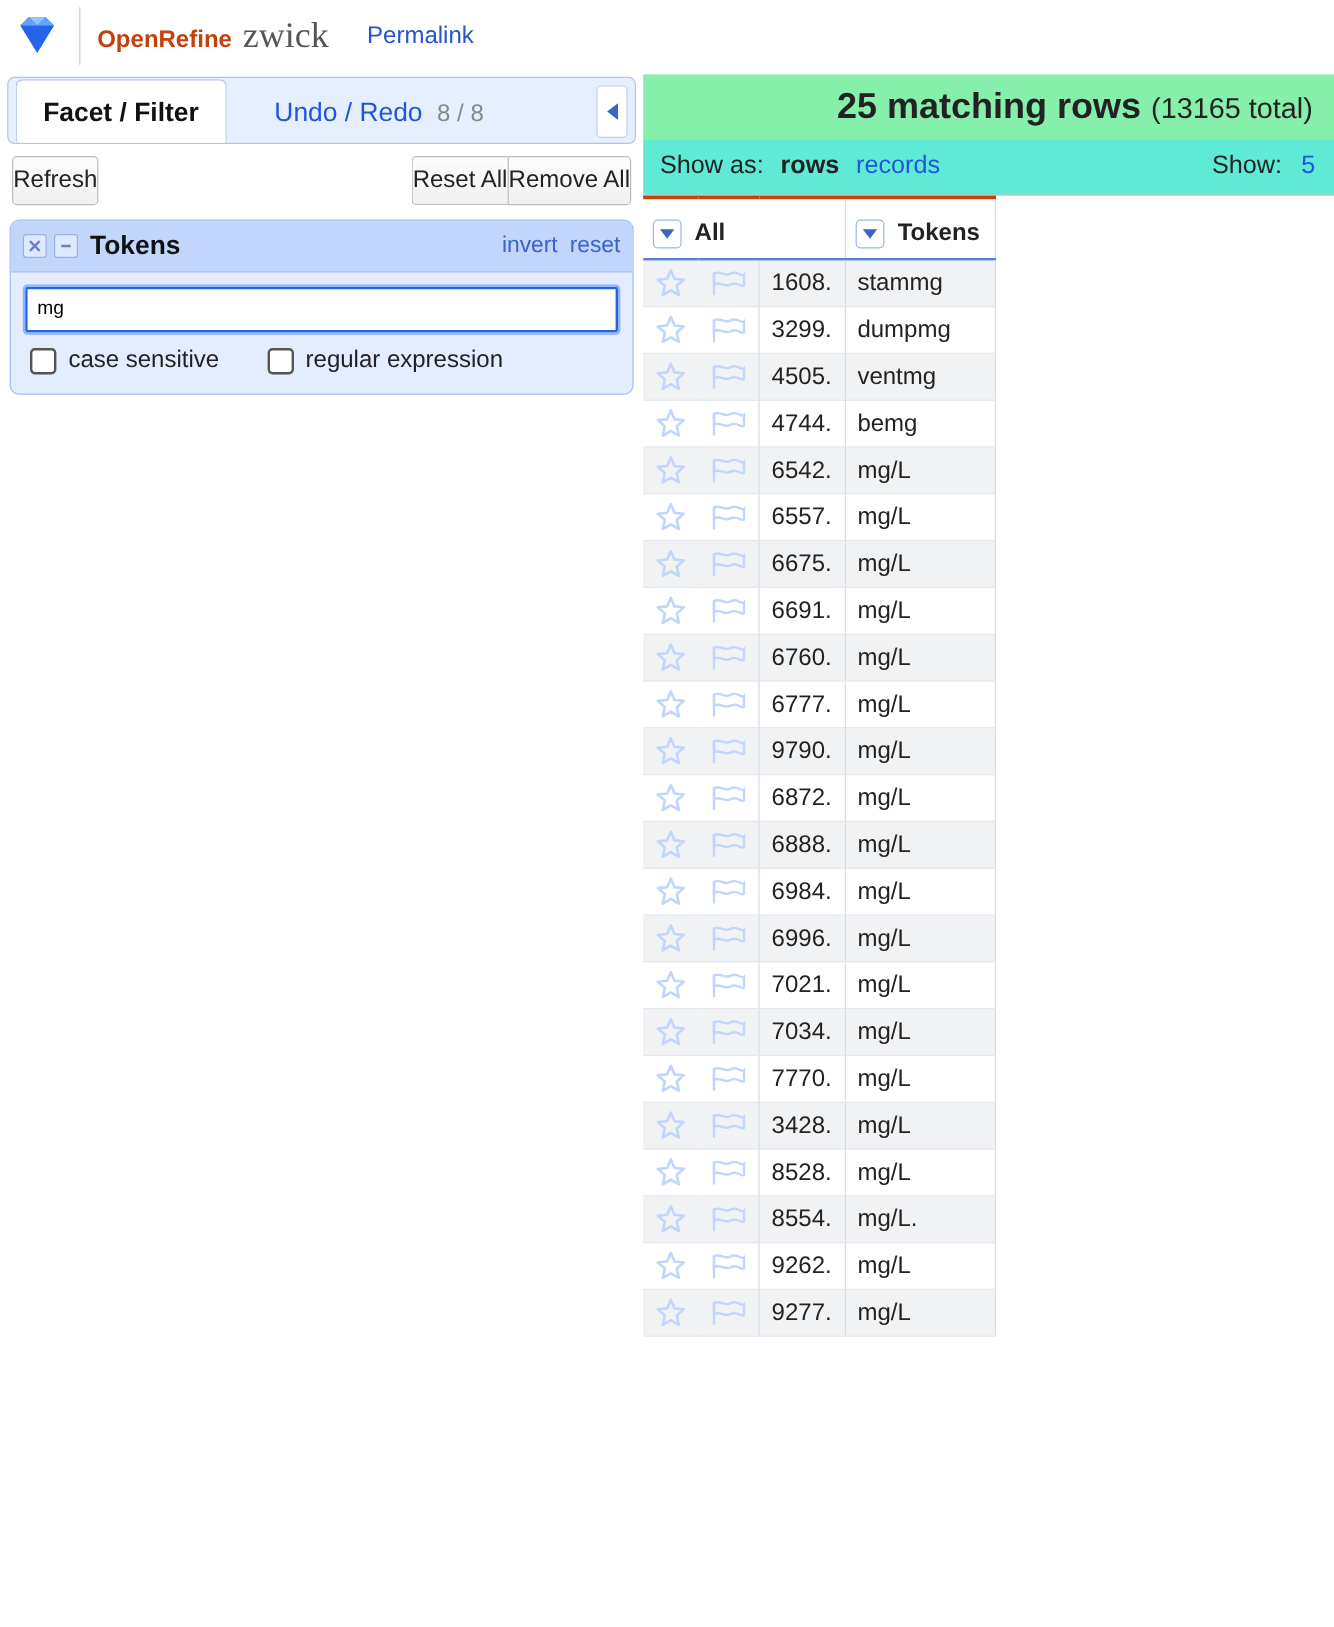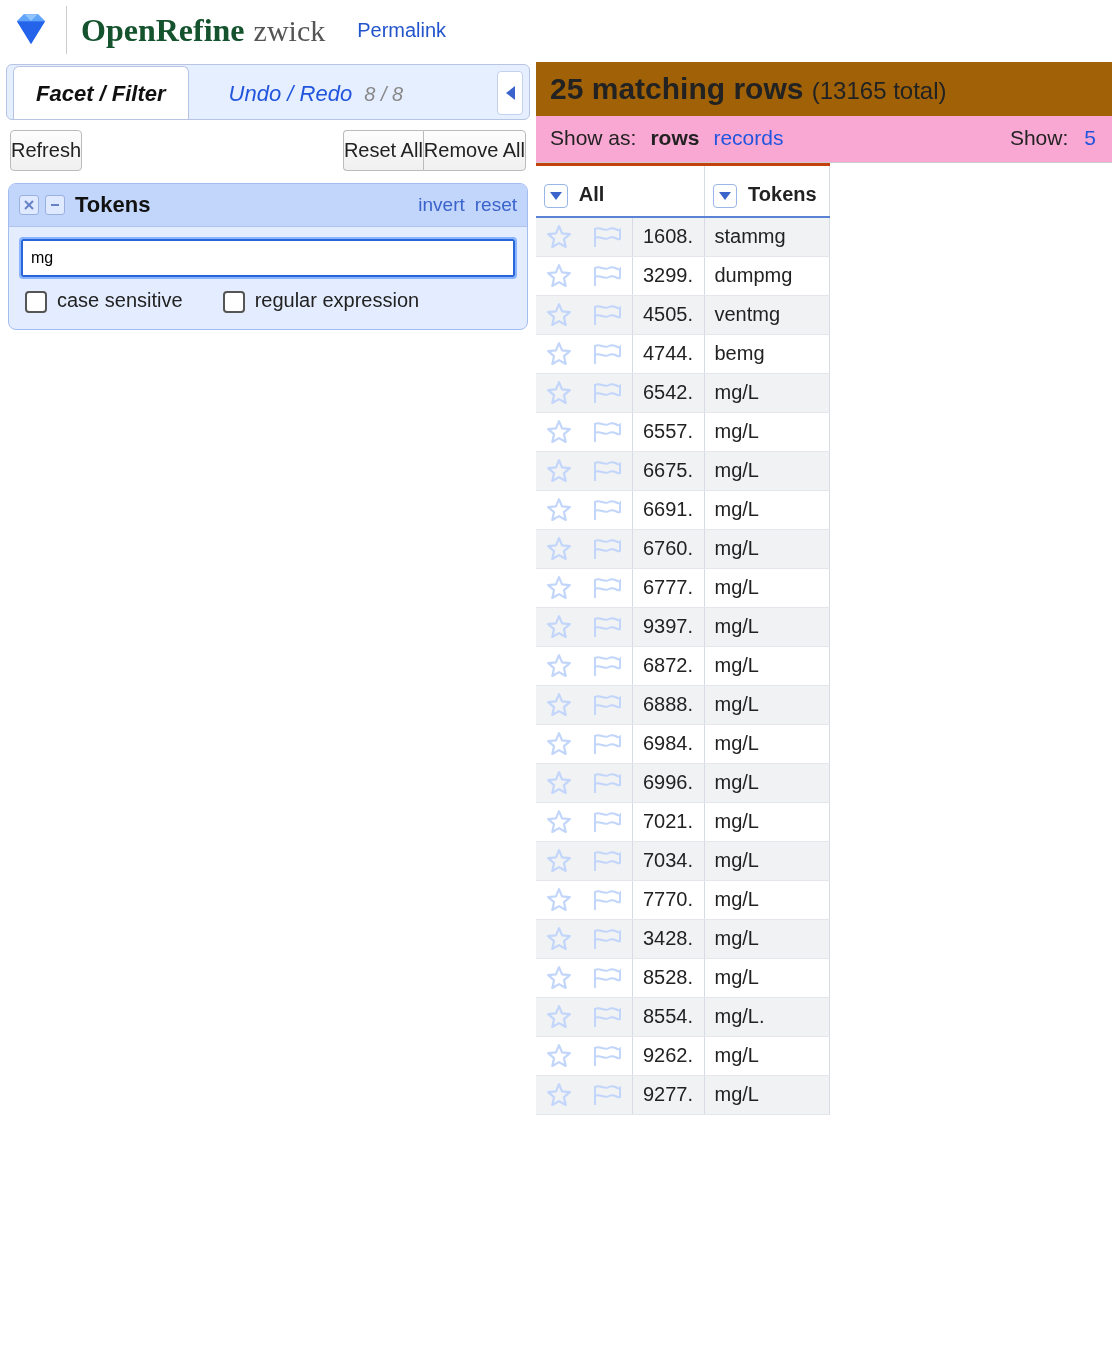--- a/index.html
+++ b/index.html
@@ -16,24 +16,24 @@
     display: flex;
     align-items: center;
     padding: 6px 0 8px 10px;
     gap: 14px;
   }
   .logo-icon { width: 42px; height: 42px; display:inline-block;}
   .vr {
     width: 1px; height: 48px; background: #ccc;
   }
   .brand {
-    font-family: Liberation Serif, serif;
-    font-size: 32px;
+    font-family: Liberation Sans, sans-serif;
+    font-size: 20px;
     font-weight: 700;
-    color: #14532d;
+    color: #c2410c;
   }
   .project-name {
     font-family: Georgia, 'Times New Roman', serif;
     font-size: 30px;
     color: #555;
     font-weight: 400;
     margin-left: 4px;
   }
   .permalink {
     font-size: 20px;
@@ -59,21 +59,20 @@
     display: flex;
     align-items: flex-end;
     padding: 0;
     height: 56px;
     margin: 2px 6px 0 6px;
   }
   .tab {
     padding: 14px 22px 12px 22px;
     font-size: 22px;
     cursor: pointer;
-    font-style: italic;
   }
   .tab.active {
     background: #fff;
     border: 1px solid #b8c4e4;
     border-bottom: none;
     border-radius: 6px 6px 0 0;
     font-weight: 700;
     color: #111;
     margin-left: 6px;
   }
@@ -183,36 +182,37 @@
     width:22px;height:22px;
     border:2px solid #555;
     border-radius:4px;
     display:inline-block;
     vertical-align:middle;
     margin-right:10px;
     background:#fff;
   }
   
   .summary-bar {
-    background: #a16207;
+    background: #86efac;
     padding: 10px 18px 10px 14px;
     font-size: 24px;
+    text-align: right;
   }
   .summary-bar .matching {
     font-size: 30px;
     font-weight: 700;
     color: #222;
   }
   .summary-bar .total-wrap {
     font-size: 24px;
     font-weight: 400;
     color: #222;
   }
   .subbar {
-    background: #f9a8d4;
+    background: #5eead4;
     border-bottom: 1px solid #ccc;
     padding: 10px 16px 12px 14px;
     display:flex;
     align-items:flex-end;
     gap:14px;
     font-size:21px;
     color:#222;
   }
   .subbar .sel { font-weight:700; }
   .subbar .link { color:#2255dd; }
@@ -547,21 +547,21 @@
               <svg class="star-svg" viewBox="0 0 24 24">
                 <polygon points="12,2 14.8,8.6 22,9.3 16.6,14 18.2,21.2 12,17.6 5.8,21.2 7.4,14 2,9.3 9.2,8.6" fill="none" stroke="#c2d5fa" stroke-width="2" stroke-linejoin="round"></polygon>
               </svg>
             </td>
             <td class="flag-cell">
               <svg class="flag-svg" viewBox="0 0 30 24">
                 <path d="M3 3 L3 22" stroke="#c2d5fa" stroke-width="2" fill="none"></path>
                 <path d="M3 4 C8 1 12 7 17 4 C22 1 26 7 28 5 L28 14 C26 16 22 10 17 13 C12 16 8 10 3 13 Z" fill="none" stroke="#c2d5fa" stroke-width="2"></path>
               </svg>
             </td>
-            <td class="idx-cell">9397.</td>
+            <td class="idx-cell">9790.</td>
             <td>mg/L</td>
           </tr>
           <tr>
             <td class="star-cell">
               <svg class="star-svg" viewBox="0 0 24 24">
                 <polygon points="12,2 14.8,8.6 22,9.3 16.6,14 18.2,21.2 12,17.6 5.8,21.2 7.4,14 2,9.3 9.2,8.6" fill="none" stroke="#c2d5fa" stroke-width="2" stroke-linejoin="round"></polygon>
               </svg>
             </td>
             <td class="flag-cell">
               <svg class="flag-svg" viewBox="0 0 30 24">

